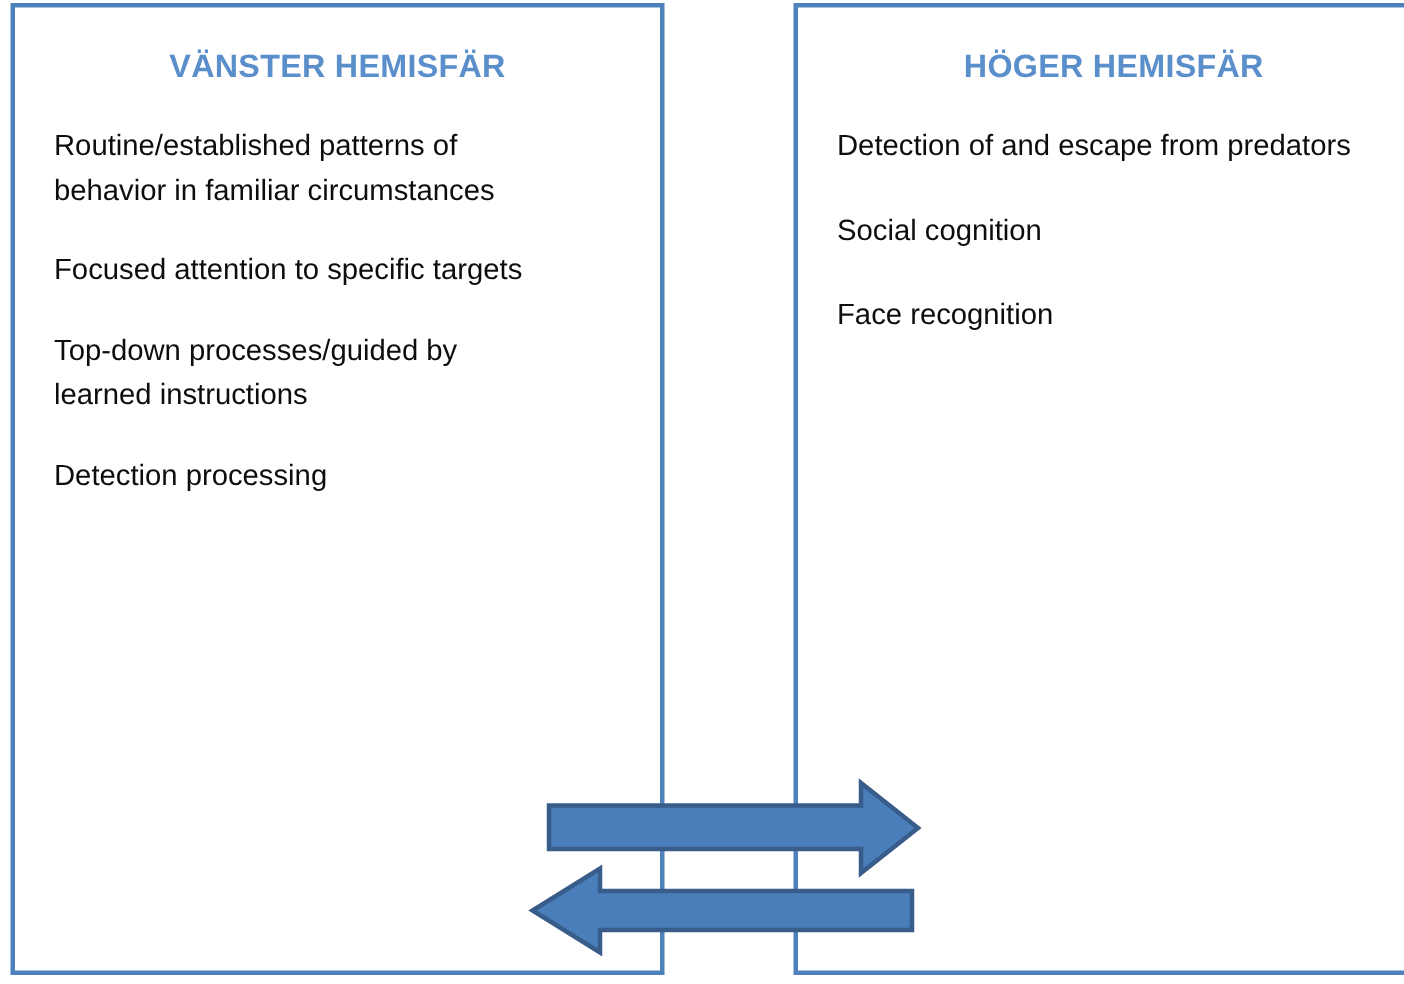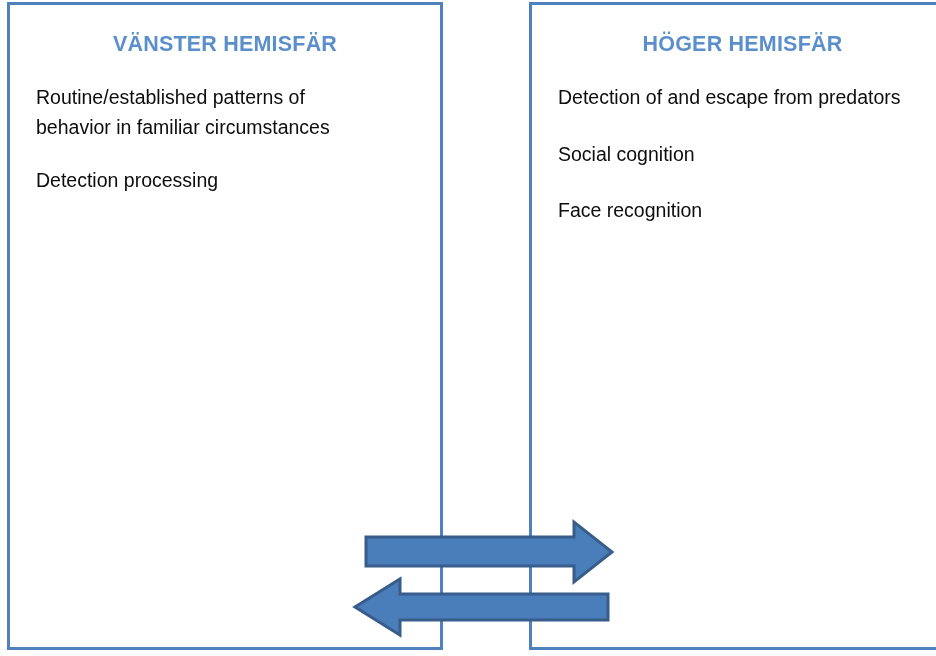--- a/index.html
+++ b/index.html
@@ -96,20 +96,23 @@
 </head>
 <body>
 
 <div id="canvas">
 
   <div class="hemisphere-box" id="left-box">
     <div class="box-title">VÄNSTER HEMISFÄR</div>
     <div class="items">
       <div class="item">Routine/established patterns of
 behavior in familiar circumstances</div>
+      <div class="item">Focused attention to specific targets</div>
+      <div class="item">Top-down processes/guided by
+learned instructions</div>
       <div class="item">Detection processing</div>
     </div>
   </div>
 
   <div class="hemisphere-box" id="right-box">
     <div class="box-title">HÖGER HEMISFÄR</div>
     <div class="items">
       <div class="item">Detection of and escape from predators</div>
       <div class="item">Social cognition</div>
       <div class="item">Face recognition</div>

